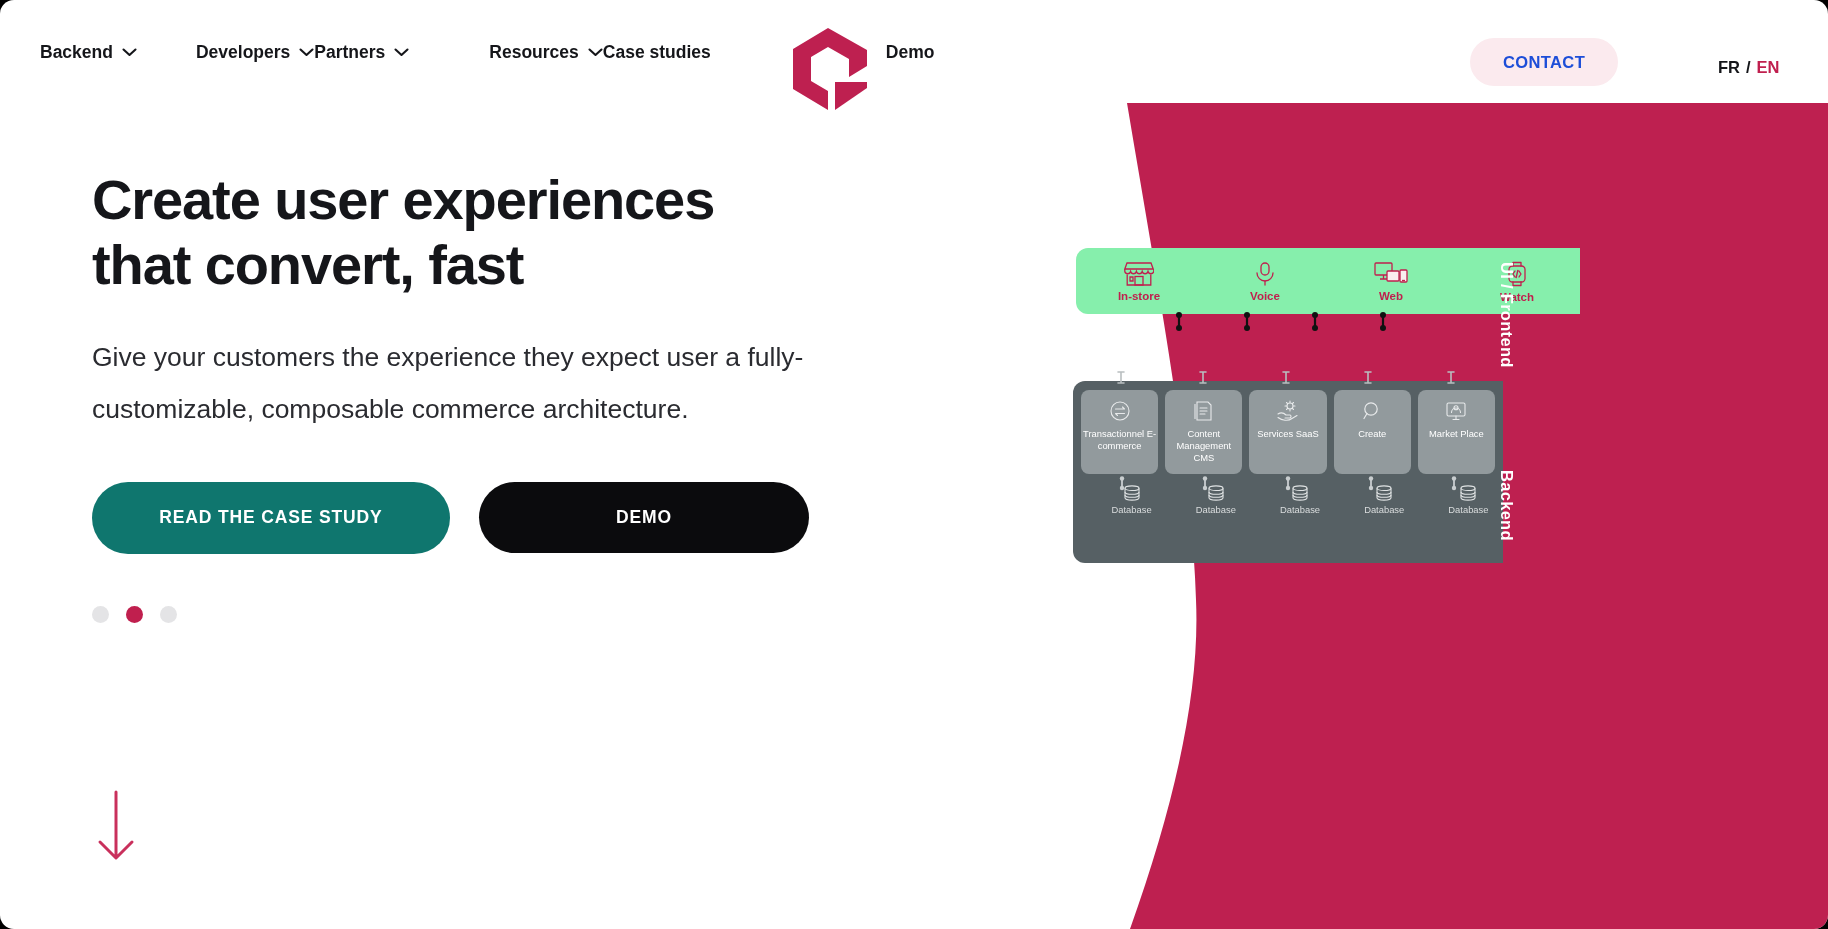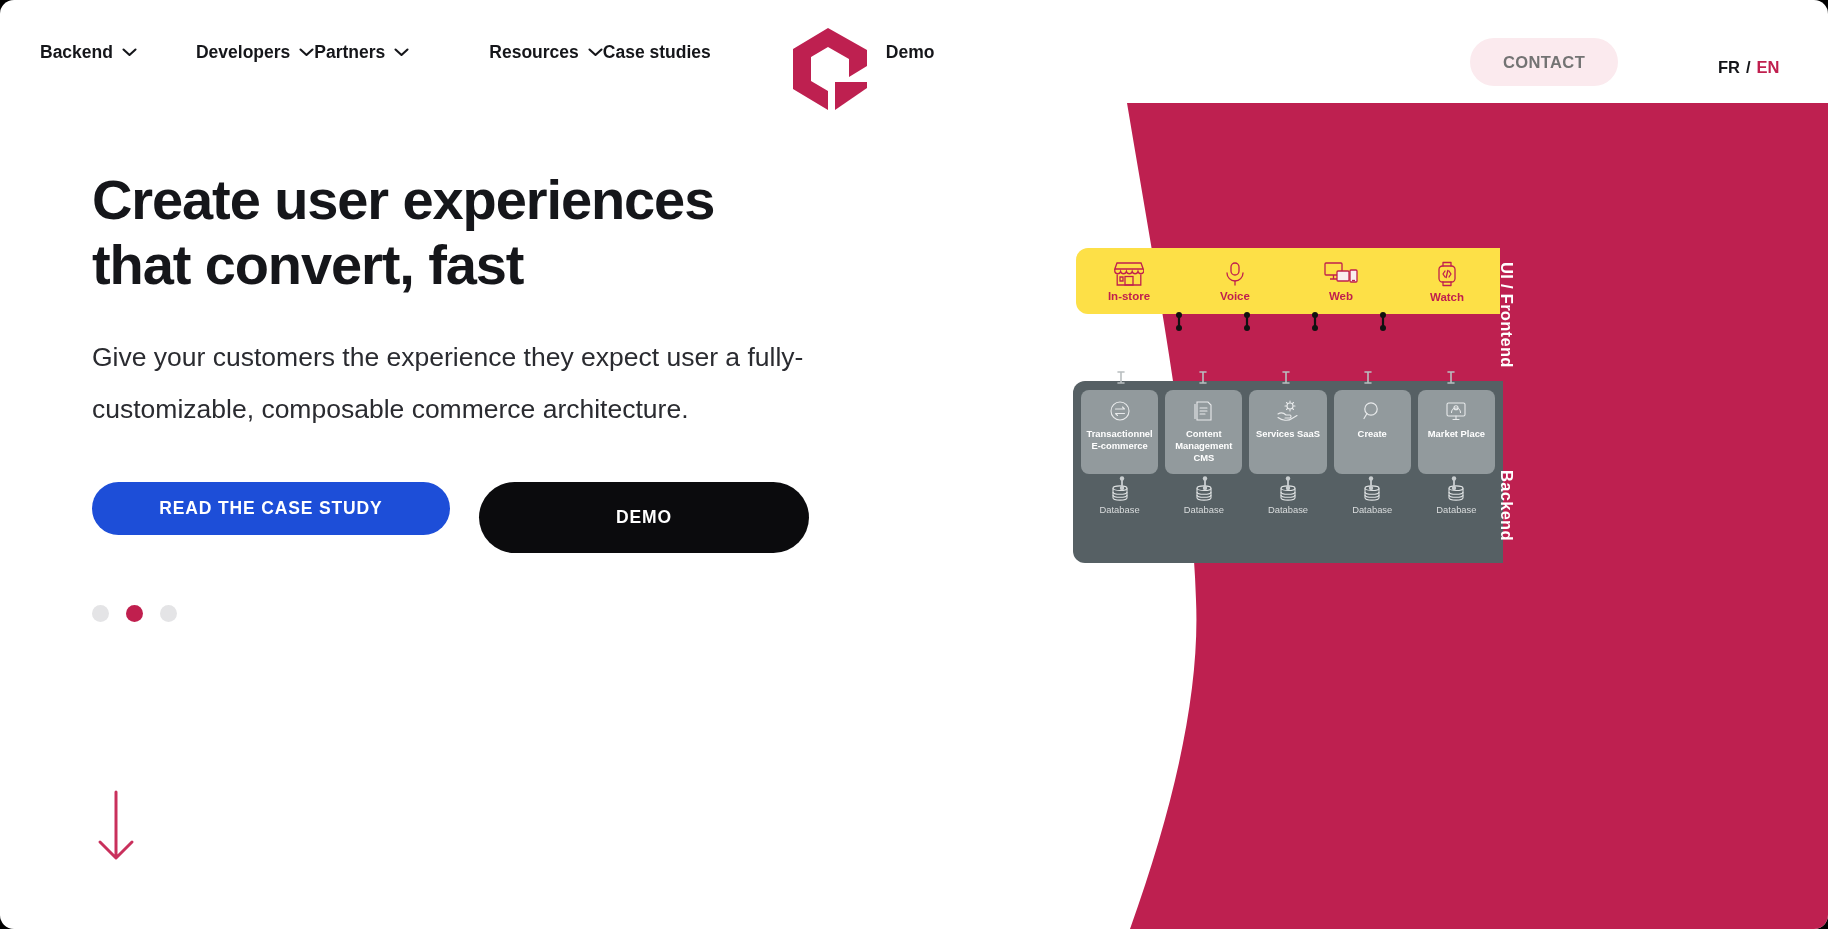--- a/index.html
+++ b/index.html
@@ -44,21 +44,21 @@
     position: absolute; left: 787px; top: 26px;
     width: 86px; height: 86px; cursor: pointer;
   }
 
   .contact-btn {
     position: absolute; left: 1470px; top: 38px;
     width: 148px; height: 48px;
     background: #fbeaee; border-radius: 26px;
     display: flex; align-items: center; justify-content: center;
     font-size: 16.5px; font-weight: 600; letter-spacing: .4px;
-    color: #737373; cursor: pointer;
+    color: #1d4ed8; cursor: pointer;
   }
   .lang {
     position: absolute; left: 1718px; top: 50px;
     display: flex; align-items: center; gap: 6px;
     font-size: 16.5px; font-weight: 700; margin-top: 8px;
   }
   .lang .fr { color: #15161a; cursor: pointer; }
   .lang .slash { color: #15161a; }
   .lang .en { color: #c01f4e; cursor: pointer; }
 
@@ -73,36 +73,36 @@
     font-size: 26.5px; font-weight: 400; line-height: 1.96;
     color: #2a2b30; max-width: 790px;
   }
   .cta-row { margin-top: 46px; display: flex; gap: 29px; }
   .btn {
     border: none; border-radius: 38px; cursor: pointer;
     font-family: "Liberation Sans", sans-serif;
     font-size: 17.5px; font-weight: 700; letter-spacing: .85px;
     display: flex; align-items: center; justify-content: center;
   }
-  .btn-primary { width: 358px; height: 53px; background: #1d4ed8; color: #fff; }
+  .btn-primary { width: 358px; height: 72px; background: #0f766e; color: #fff; }
   .btn-dark    { width: 330px; height: 71px; background: #0b0b0d; color: #fff; }
 
   .dots { margin-top: 52px; display: flex; gap: 17px; align-items: center; }
   .dot { width: 17px; height: 17px; border-radius: 50%; background: #e4e4e6; cursor: pointer; }
   .dot.active { background: #c01f4e; }
 
   .scroll-arrow { position: absolute; left: 94px; top: 790px; z-index: 20; cursor: pointer; }
 
   
   .diagram { position: absolute; left: 1073px; top: 248px; width: 440px; height: 350px; z-index: 20; }
 
   .frontend-bar {
     position: absolute; left: 3px; top: 0;
-    width: 424px; height: 66px;
-    background: #fde047; border-radius: 12px 0 0 12px;
+    width: 504px; height: 66px;
+    background: #86efac; border-radius: 12px 0 0 12px;
     display: flex; align-items: center;
   }
   .fe-cell {
     flex: 1; display: flex; flex-direction: column;
     align-items: center; justify-content: center; gap: 3px;
   }
   .fe-label { font-size: 11.5px; font-weight: 700; color: #c01f4e; }
 
   .api-bar {
     position: absolute; left: 40px; top: 92px;
@@ -117,24 +117,24 @@
     width: 430px; height: 182px;
     background: #566064; border-radius: 12px 0 0 12px;
   }
   .be-cards { position: absolute; left: 8px; top: 9px; width: 414px; display: flex; gap: 7px; }
   .be-card {
     flex: 1; height: 84px; background: #929a9d; border-radius: 8px;
     display: flex; flex-direction: column; align-items: center;
     justify-content: flex-start; padding-top: 10px; gap: 6px;
   }
   .be-label {
-    font-size: 9.4px; font-weight: 700; color: #ffffff;
+    font-size: 9.4px; font-weight: 400; color: #ffffff;
     text-align: center; line-height: 1.26; padding: 0 2px;
   }
-  .db-row { position: absolute; left: 8px; top: 104px; width: 414px; display: flex; gap: 7px; }
+  .db-row { position: absolute; left: 20px; top: 104px; width: 414px; display: flex; gap: 7px; }
   .db-cell { flex: 1; display: flex; flex-direction: column; align-items: center; gap: 3px; }
   .db-label { font-size: 9.4px; color: #d9dcdd; font-weight: 500; }
 
   .side-label {
     position: absolute;
     writing-mode: vertical-rl;
     font-size: 16.5px; font-weight: 700; color: #ffffff;
     letter-spacing: .3px; white-space: nowrap;
   }
   .side-frontend { left: 1497px; top: 262px; height: 130px; z-index: 20; }

